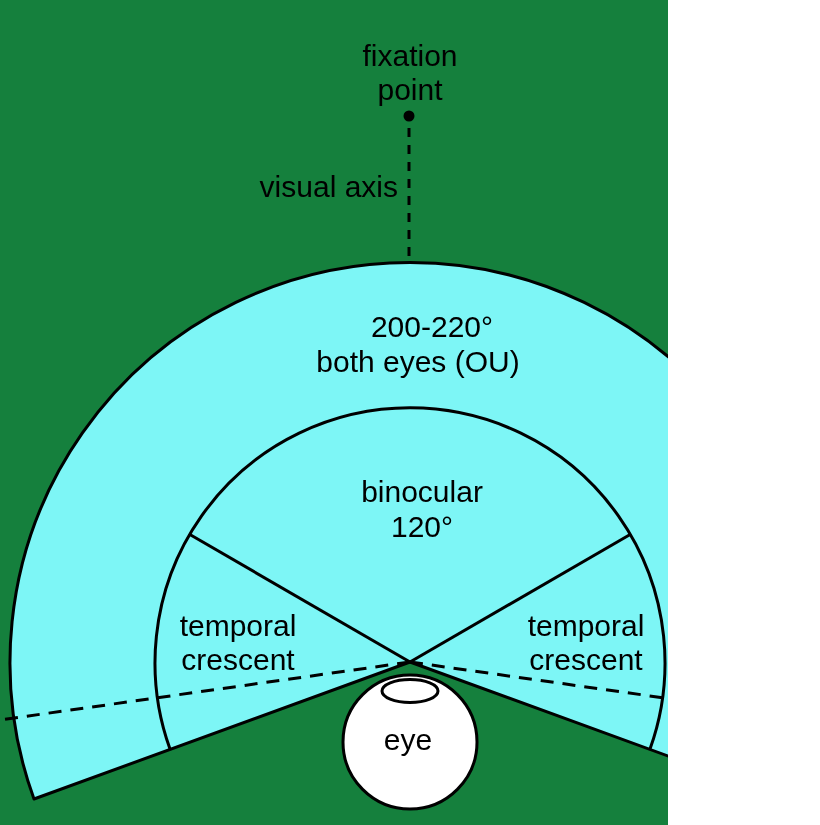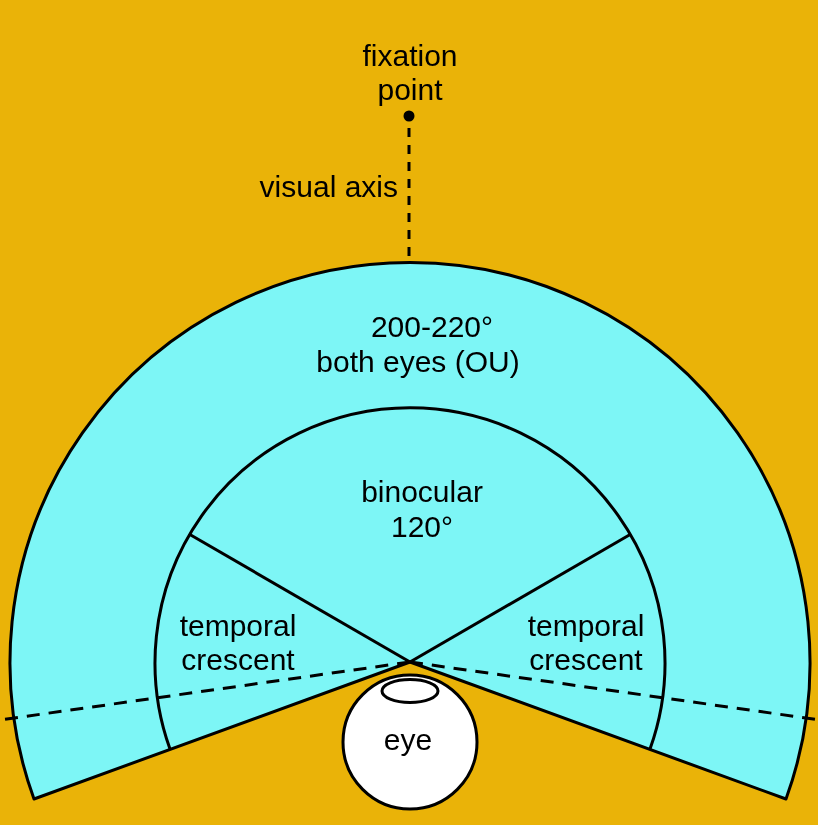--- a/index.html
+++ b/index.html
@@ -2,23 +2,23 @@
 <html><head>
 <meta charset="utf-8">
 <style>
   html, body {
     margin: 0;
     padding: 0;
     background: #ffffff;
   }
   .stage {
     position: relative;
-    width: 818px;
+    width: 668px;
     height: 825px;
-    background: #eab308;
+    background: #15803d;
     overflow: hidden;
     font-family: "Liberation Sans", "DejaVu Sans", sans-serif;
   }
   svg { display: block; }
   .lbl {
     font-family: "Liberation Sans", "DejaVu Sans", sans-serif;
     font-size: 30px;
     fill: #000000;
   }
   .shape-stroke {

